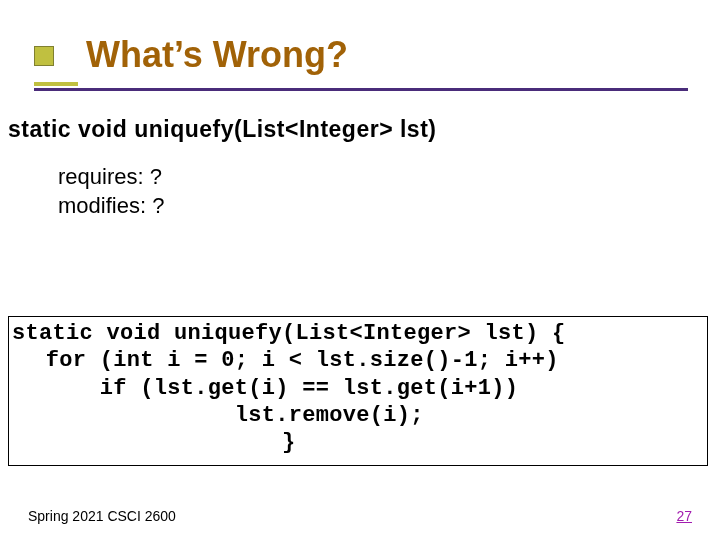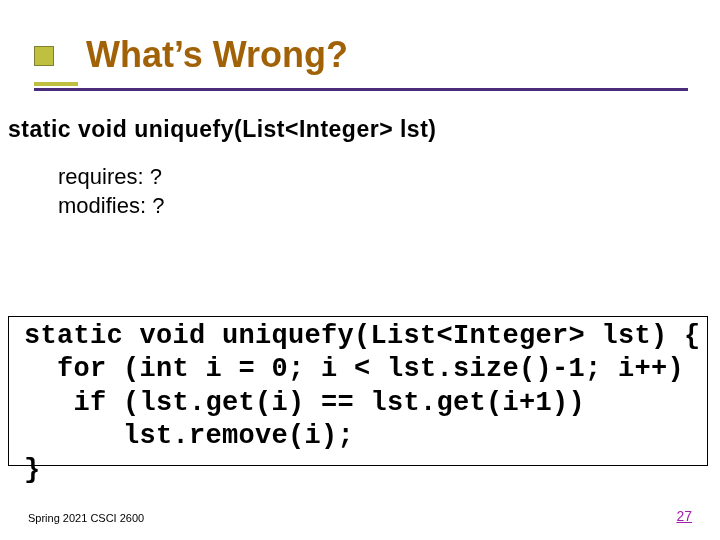--- a/index.html
+++ b/index.html
@@ -73,33 +73,34 @@
     top: 316px;
     left: 8px;
     width: 700px;
     height: 150px;
     border: 1px solid #000;
     background: #fff;
   }
   .code-box {
     position: absolute;
     top: 320px;
-    left: 24px;
+    left: 12px;
     font-family: "Courier New", monospace;
-    font-size: 27px;
+    font-size: 22px;
     font-weight: bold;
     line-height: 1.24;
     white-space: pre;
     letter-spacing: 0.3px;
+    text-align: center;
   }
   .footer-left {
     position: absolute;
     bottom: 16px;
     left: 28px;
-    font-size: 11px;
+    font-size: 14px;
     color: #000;
   }
   .footer-right {
     position: absolute;
     bottom: 16px;
     right: 28px;
     font-size: 14px;
     color: #a21caf;
     text-decoration: underline;
   }

